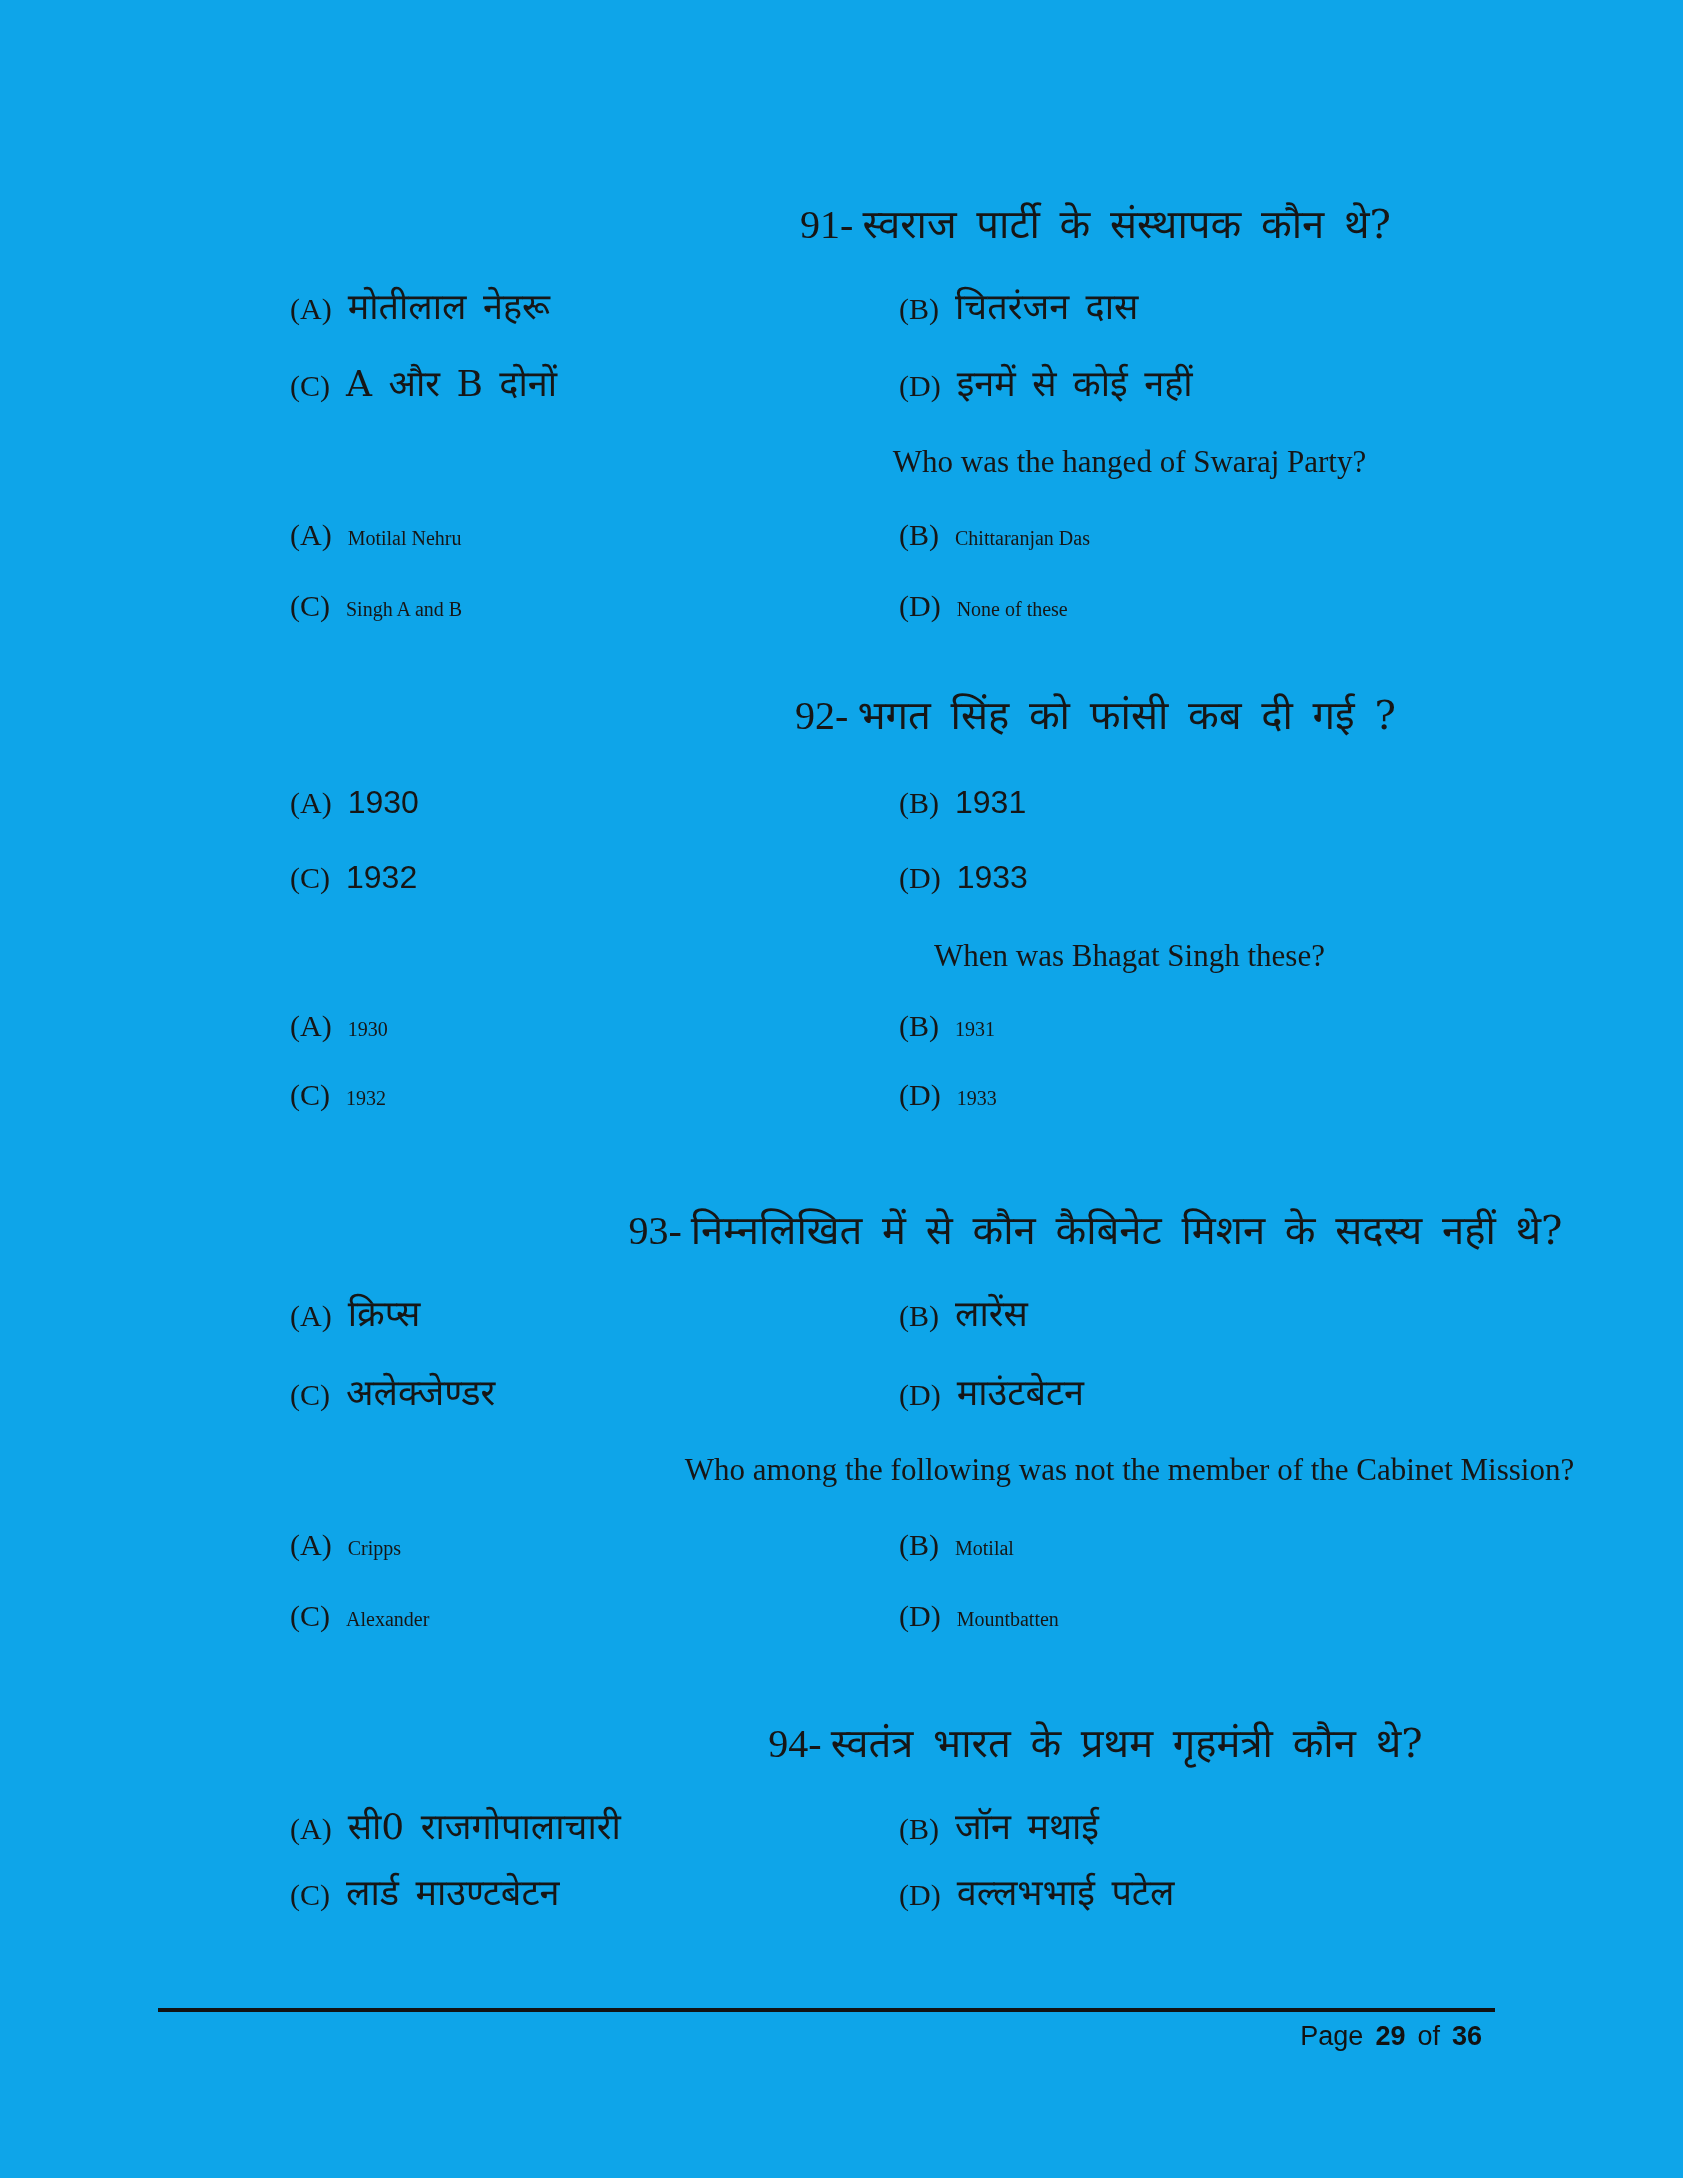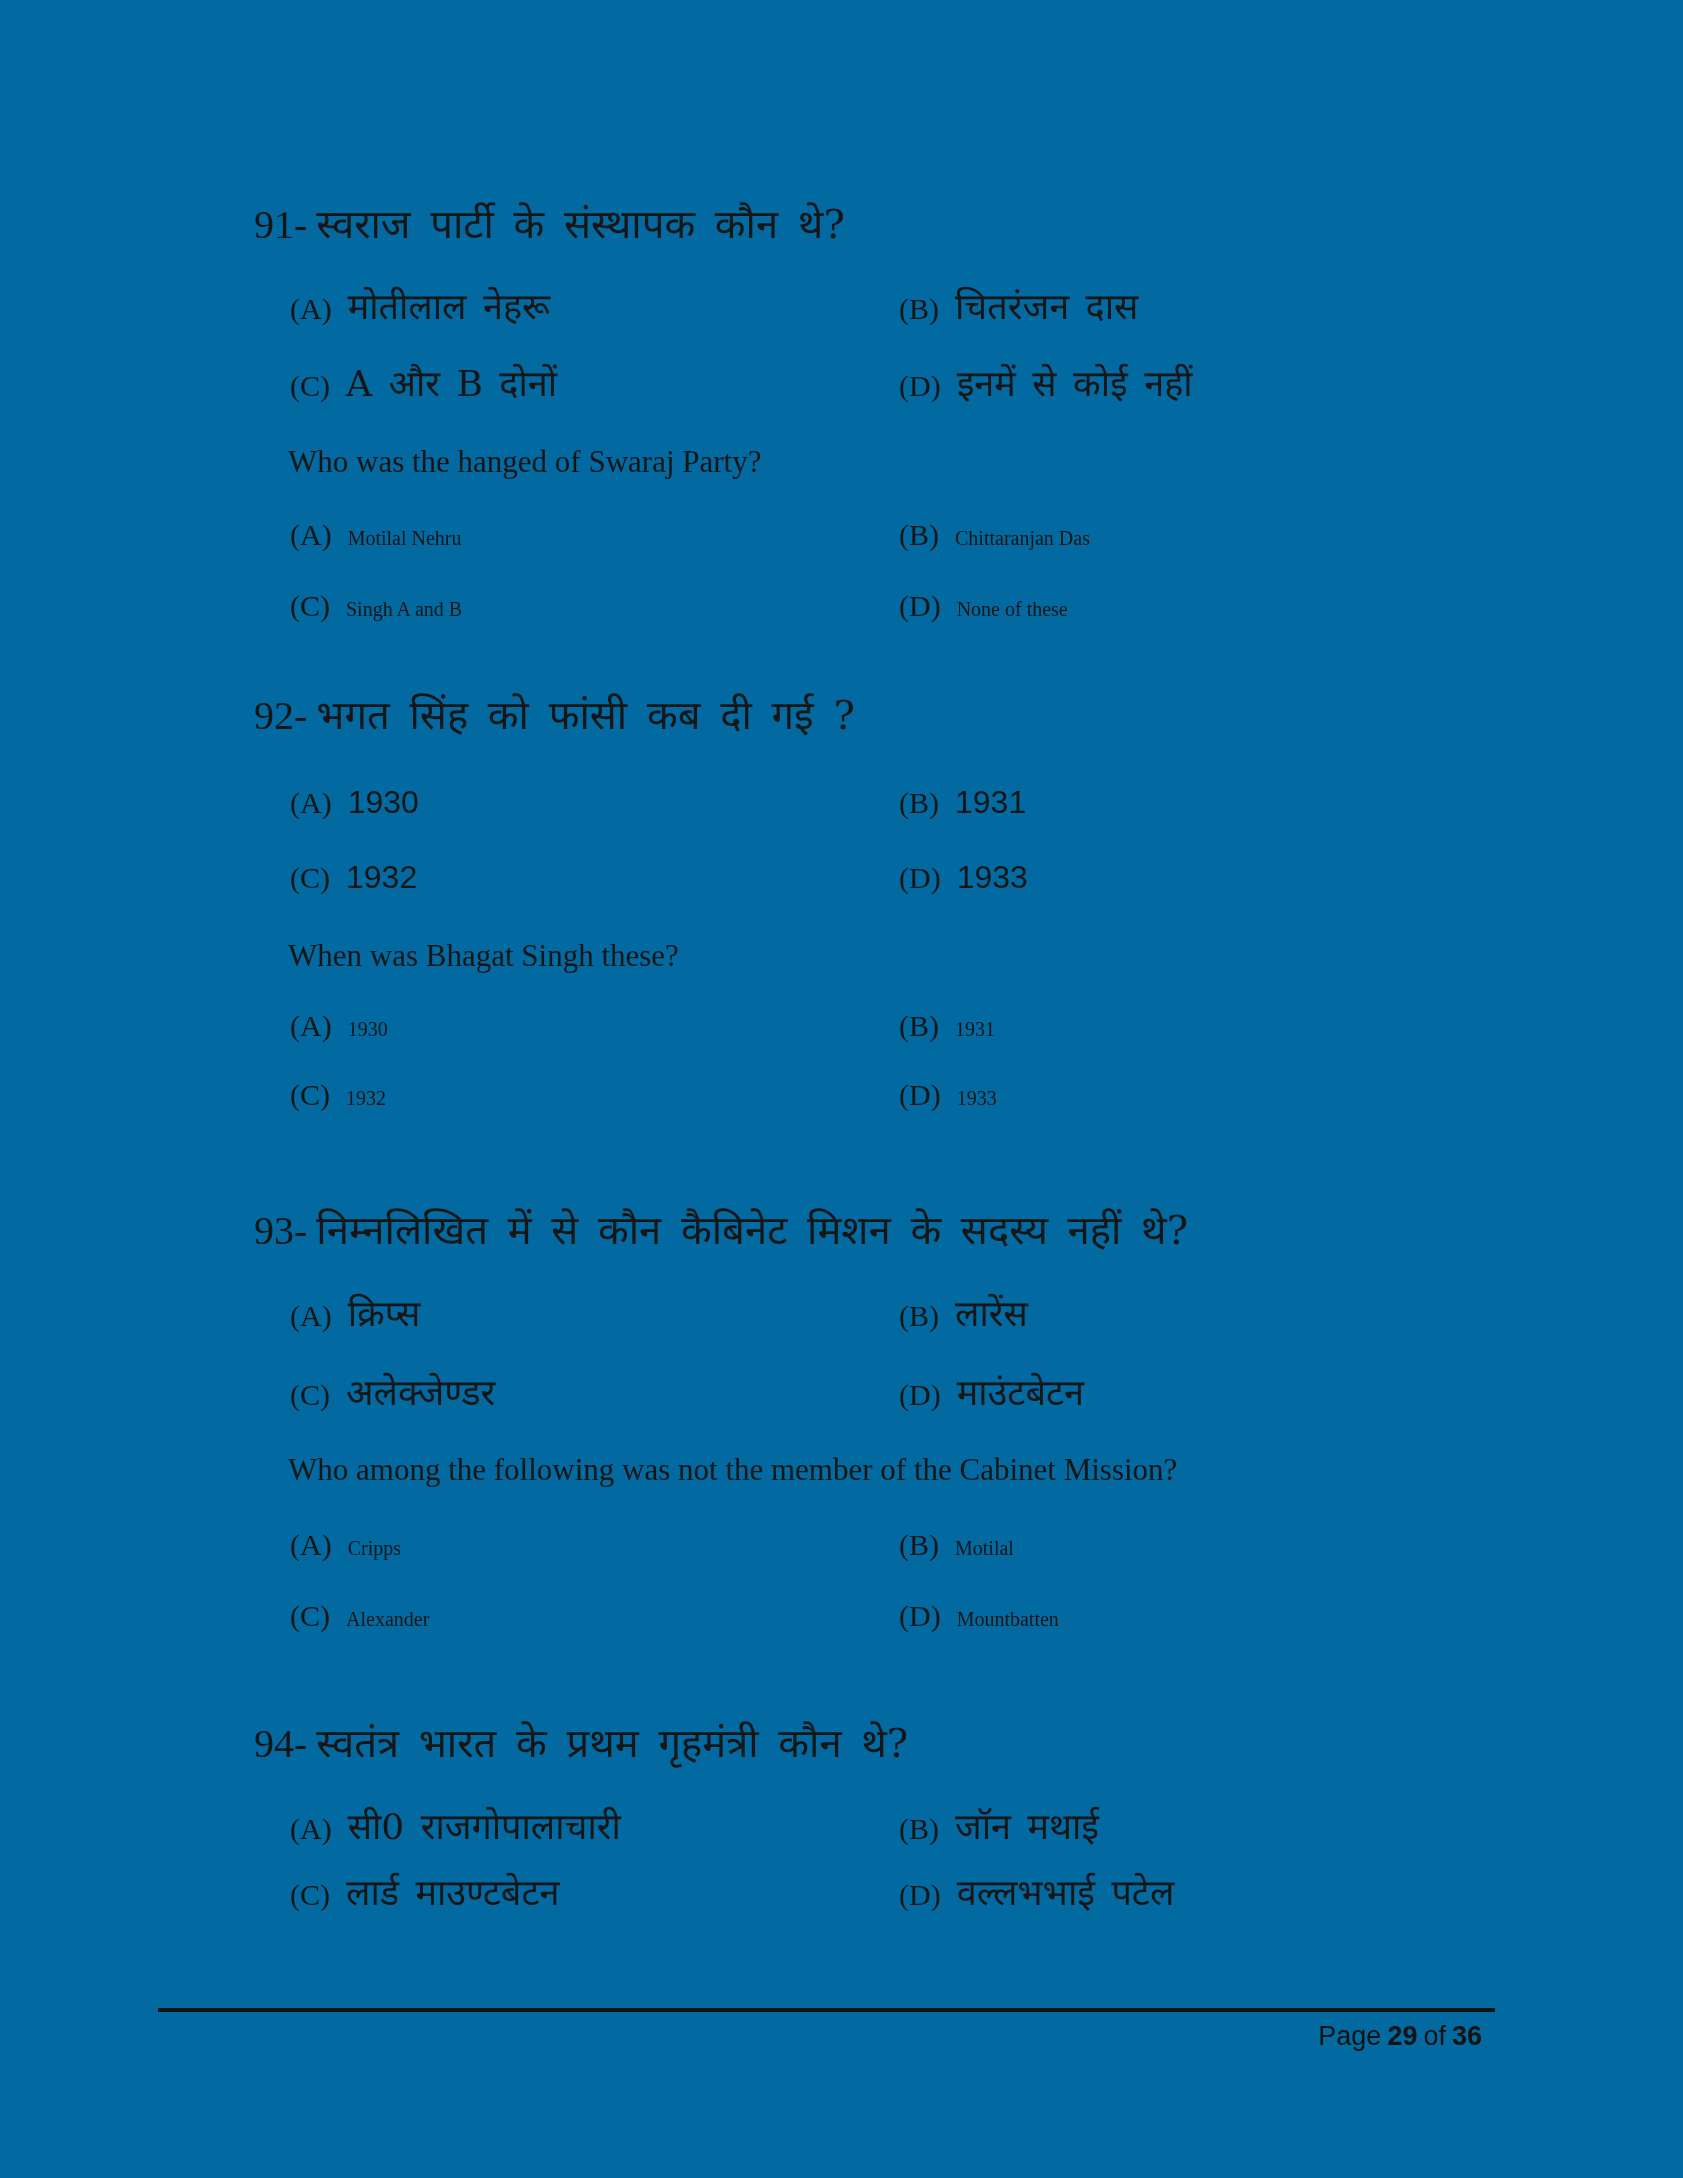--- a/index.html
+++ b/index.html
@@ -1,22 +1,23 @@
 <!DOCTYPE html>
 <html><head>
 <meta charset="utf-8">
 <style>
   html,body { margin:0; padding:0; background:#e8e8e8; }
   .page {
     position:relative;
     width:1683px; height:2178px;
-    background:#0369a1;
+    background:#0ea5e9;
     color:#161616;
     overflow:hidden;
     font-family:"Liberation Serif","DejaVu Serif",serif;
+    text-align:center;
   }
   .line { position:absolute; left:0; width:1683px; white-space:nowrap; }
 
   
   .hindi-q { left:254px; line-height:48px; }
   .hindi-q .qnum  { font-family:"Liberation Serif","DejaVu Serif",serif; font-size:40px; margin-right:9px; }
   .hindi-q .qtext { font-family:"DejaVu Serif",serif; font-size:40px; word-spacing:7px; }
 
   
   .eng-q { left:288px; line-height:40px; font-size:31px; font-family:"Liberation Serif","DejaVu Serif",serif; }
@@ -32,21 +33,21 @@
   .opt-row   { line-height:44px; }
 
   
   .footer-rule { position:absolute; left:158px; top:2008px; width:1337px; height:4px; background:#121212; }
   .footer-text {
     position:absolute; top:2021px; right:201px;
     font-family:"Liberation Sans","DejaVu Sans",sans-serif;
     font-size:27px; color:#121212;
   }
   .footer-text .num { font-weight:700; }
-  .footer-text span { margin-left:6px; }
+  .footer-text span { margin-left:12px; }
   .footer-text span:first-child { margin-left:4px; }
 </style>
 </head>
 <body>
 
 <div class="page">
 
   <section>
     <div class="line hindi-q" style="top:200px">
       <span class="qnum">91-</span><span class="qtext">स्वराज पार्टी के संस्थापक कौन थे?</span>

